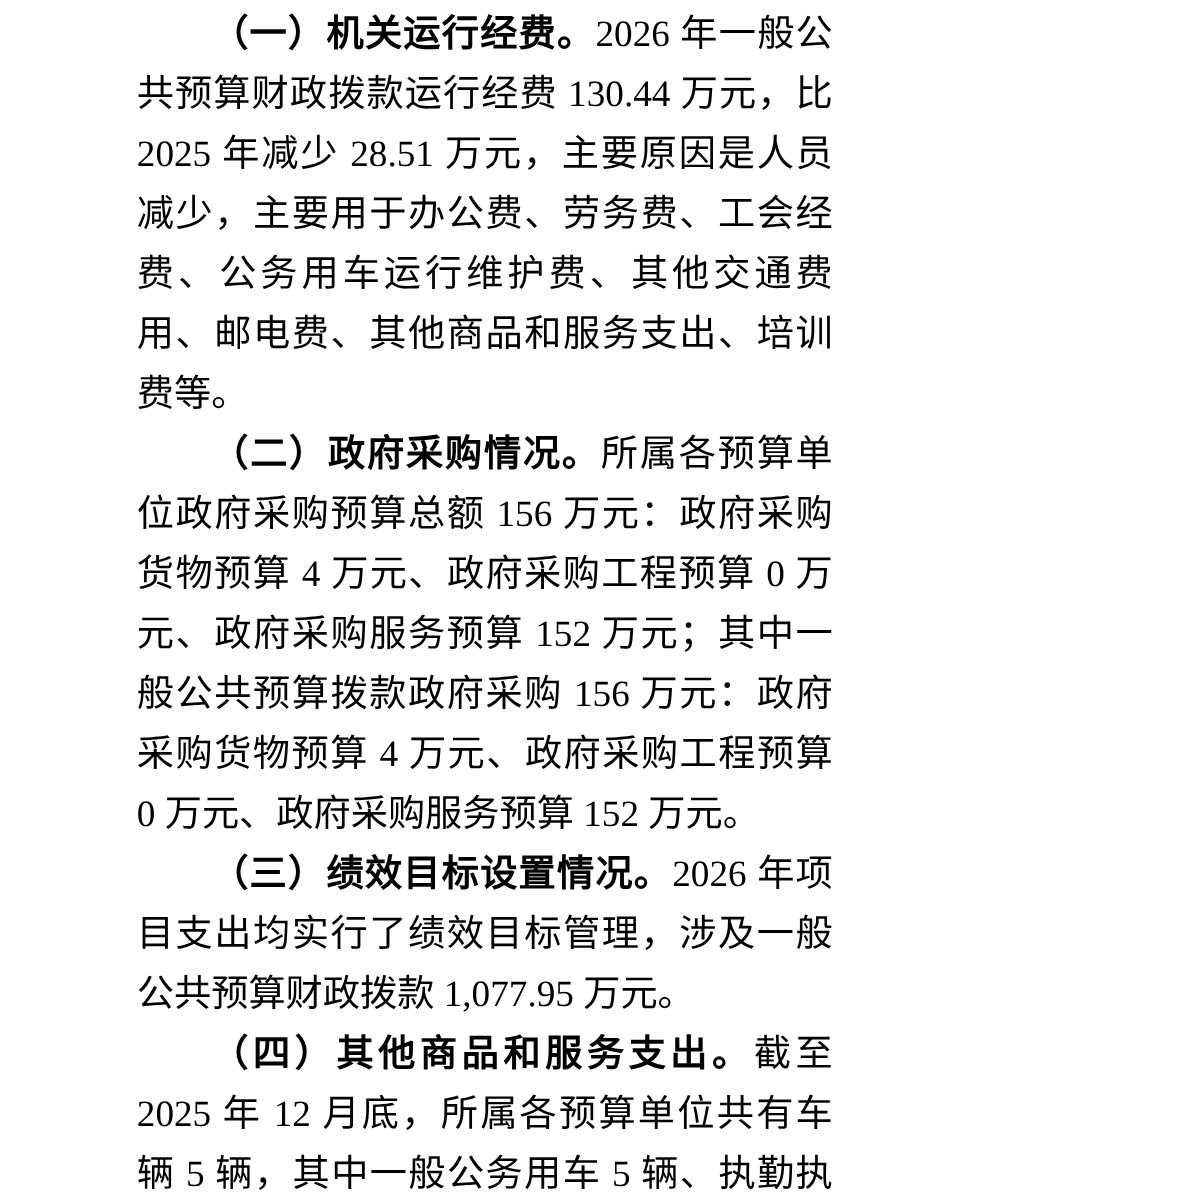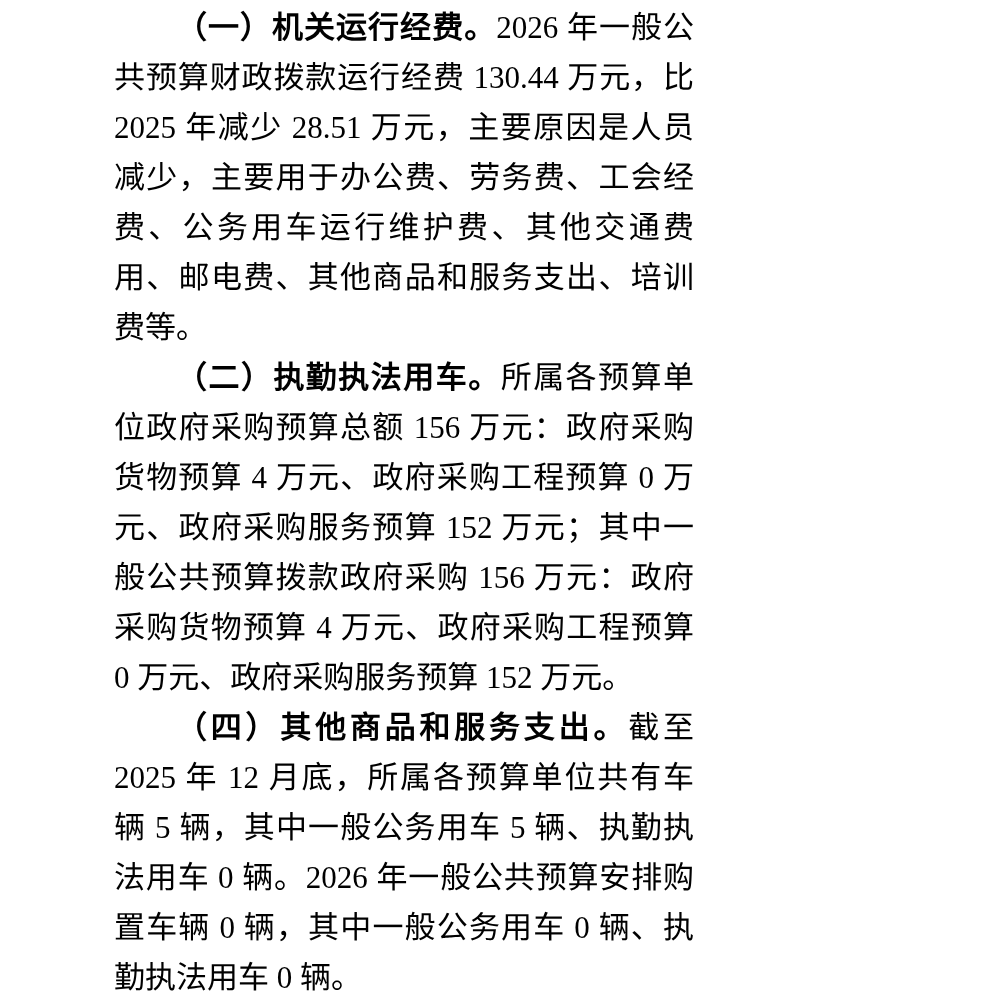--- a/index.html
+++ b/index.html
@@ -43,20 +43,21 @@
     color: #15803d;
   }
 </style>
 </head>
 <body>
 
 <div class="page">
 
   <p class="para"><span class="lead">（一）机关运行经费。</span><span>2026 年一般公共预算财政拨款运行经费 130.44 万元，比 2025 年减少 28.51 万元，主要原因是人员减少，主要用于办公费、劳务费、工会经费、公务用车运行维护费、其他交通费用、邮电费、其他商品和服务支出、培训费等。</span></p>
 
-  <p class="para"><span class="lead">（二）执勤执法用车。</span><span>所属各预算单位政府采购预算总额 156 万元：政府采购货物预算 4 万元、政府采购工程预算 0 万元、政府采购服务预算 152 万元；其中一般公共预算拨款政府采购 156 万元：政府采购货物预算 4 万元、政府采购工程预算 0 万元、政府采购服务预算 152 万元。</span></p>
+  <p class="para"><span class="lead">（二）政府采购情况。</span><span>所属各预算单位政府采购预算总额 156 万元：政府采购货物预算 4 万元、政府采购工程预算 0 万元、政府采购服务预算 152 万元；其中一般公共预算拨款政府采购 156 万元：政府采购货物预算 4 万元、政府采购工程预算 0 万元、政府采购服务预算 152 万元。</span></p>
 
+  <p class="para"><span class="lead">（三）绩效目标设置情况。</span><span>2026 年项目支出均实行了绩效目标管理，涉及一般公共预算财政拨款 1,077.95 万元。</span></p>
 
   <p class="para"><span class="lead">（四）其他商品和服务支出。</span><span>截至 2025 年 12 月底，所属各预算单位共有车辆 5 辆，其中一般公务用车 5 辆、执勤执法用车 0 辆。2026 年一般公共预算安排购置车辆 0 辆，其中一般公务用车 0 辆、执勤执法用车 0 辆。</span></p>
 
   <h2 class="heading">六、专业性名词解释</h2>
 
 </div>
 
 </body></html>

